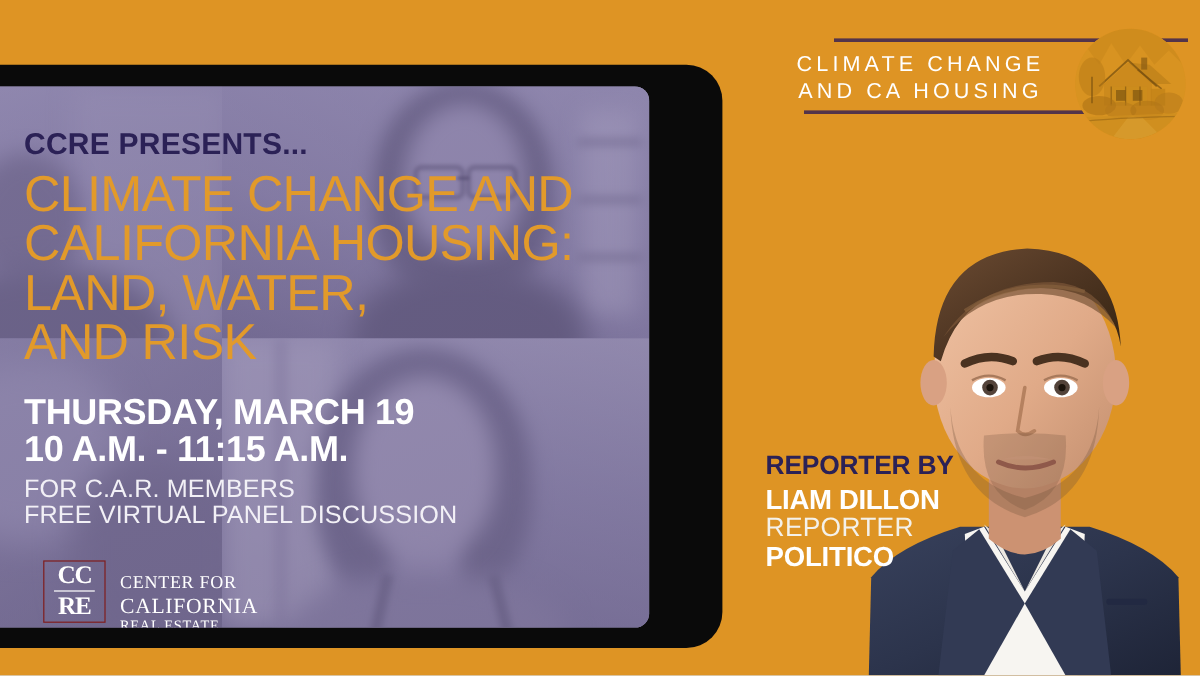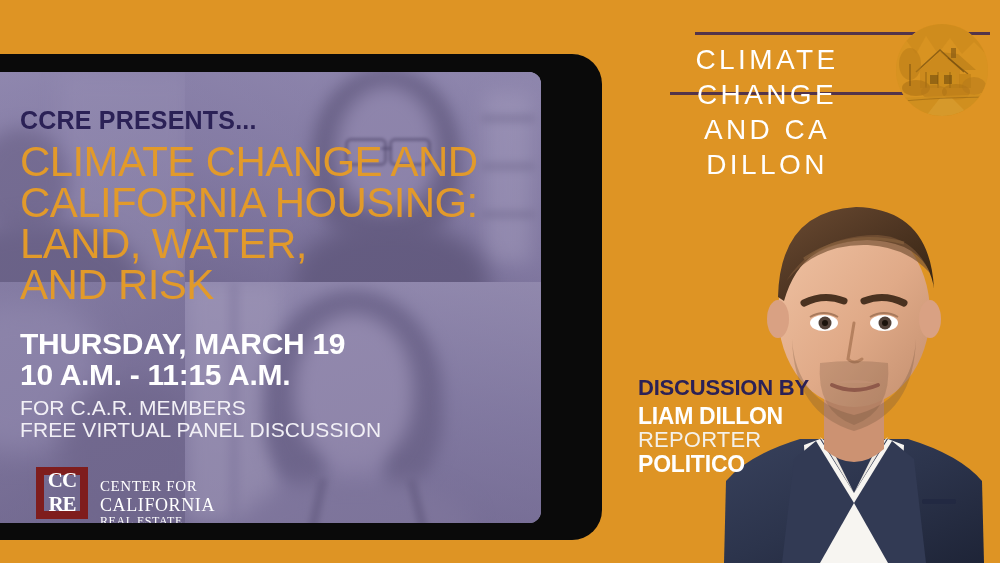--- a/index.html
+++ b/index.html
@@ -172,21 +172,21 @@
     left: 96px;
     top: 385px;
     display: flex;
     align-items: center;
     gap: 12px;
     z-index: 6;
   }
   .ccre-mark {
     width: 52px;
     height: 52px;
-    border: 8px solid #7f1d1d;
+    border: 1px solid #7f1d1d;
     display: flex;
     flex-direction: column;
     align-items: center;
     justify-content: center;
     color: #ffffff;
     font-family: "Liberation Serif", serif;
     line-height: 1;
     box-sizing: border-box;
   }
   .ccre-mark b {
@@ -225,21 +225,21 @@
     background: #53344a;
   }
   .hdr-rule-top    { left: 65px; top: 12px;  width: 295px; }
   .hdr-rule-bottom { left: 40px; top: 72px;  width: 310px; }
   .hdr-title {
     position: absolute;
     left: 12px;
     top: 22px;
     width: 250px;
     color: #ffffff;
-    font-size: 28px;
+    font-size: 18px;
     font-weight: normal;
     letter-spacing: 3.4px;
     line-height: 1.25;
     text-align: center;
   }
   .hdr-title span { display: block; }
   .hdr-badge {
     position: absolute;
     left: 266px;
     top: 4px;
@@ -378,21 +378,21 @@
       </div>
 
     </div>
   </div>
 
   <div class="header">
     <div class="hdr-rule hdr-rule-top"></div>
     <div class="hdr-rule hdr-rule-bottom"></div>
     <div class="hdr-title">
       <span>CLIMATE CHANGE</span>
-      <span>AND CA DILLON</span>
+      <span>AND CA HOUSING</span>
     </div>
     <div class="hdr-badge">
       <svg width="92" height="92" viewBox="0 0 92 92">
         <defs>
           <clipPath id="circ">
               <circle cx="46" cy="46" r="46"></circle>
             </clipPath>
         </defs>
         <g clip-path="url(#circ)">
           <rect width="92" height="92" fill="#D89321"></rect>
@@ -424,21 +424,21 @@
 
           <path d="M0 74 L92 70 L92 92 L0 92 Z" fill="#CE8E1F" opacity=".75"></path>
           <path d="M30 92 L44 74 L56 74 L74 92 Z" fill="#DAA033" opacity=".6"></path>
           <path d="M0 78 Q 30 74 92 73" stroke="#8A5B12" stroke-width="1" fill="none" opacity=".5"></path>
         </g>
       </svg>
     </div>
   </div>
 
   <div class="moderator">
-    <div class="mod-by">DISCUSSION BY</div>
+    <div class="mod-by">REPORTER BY</div>
     <div class="mod-name">LIAM DILLON</div>
     <div class="mod-role">REPORTER</div>
     <div class="mod-org">POLITICO</div>
   </div>
 
   <div class="portrait">
     <svg width="292" height="400" viewBox="0 0 292 400">
       <defs>
         <linearGradient id="skin" x1="0" y1="0" x2="1" y2="1">
           <stop offset="0%" stop-color="#F0C3A4"></stop>

